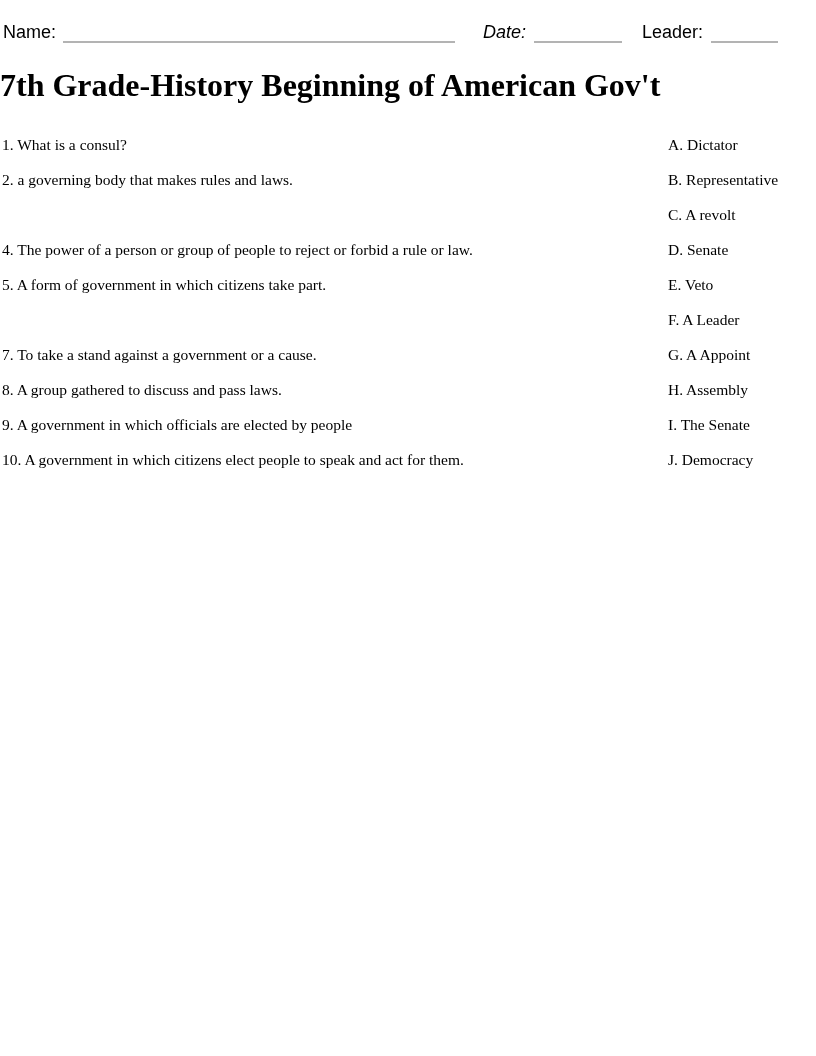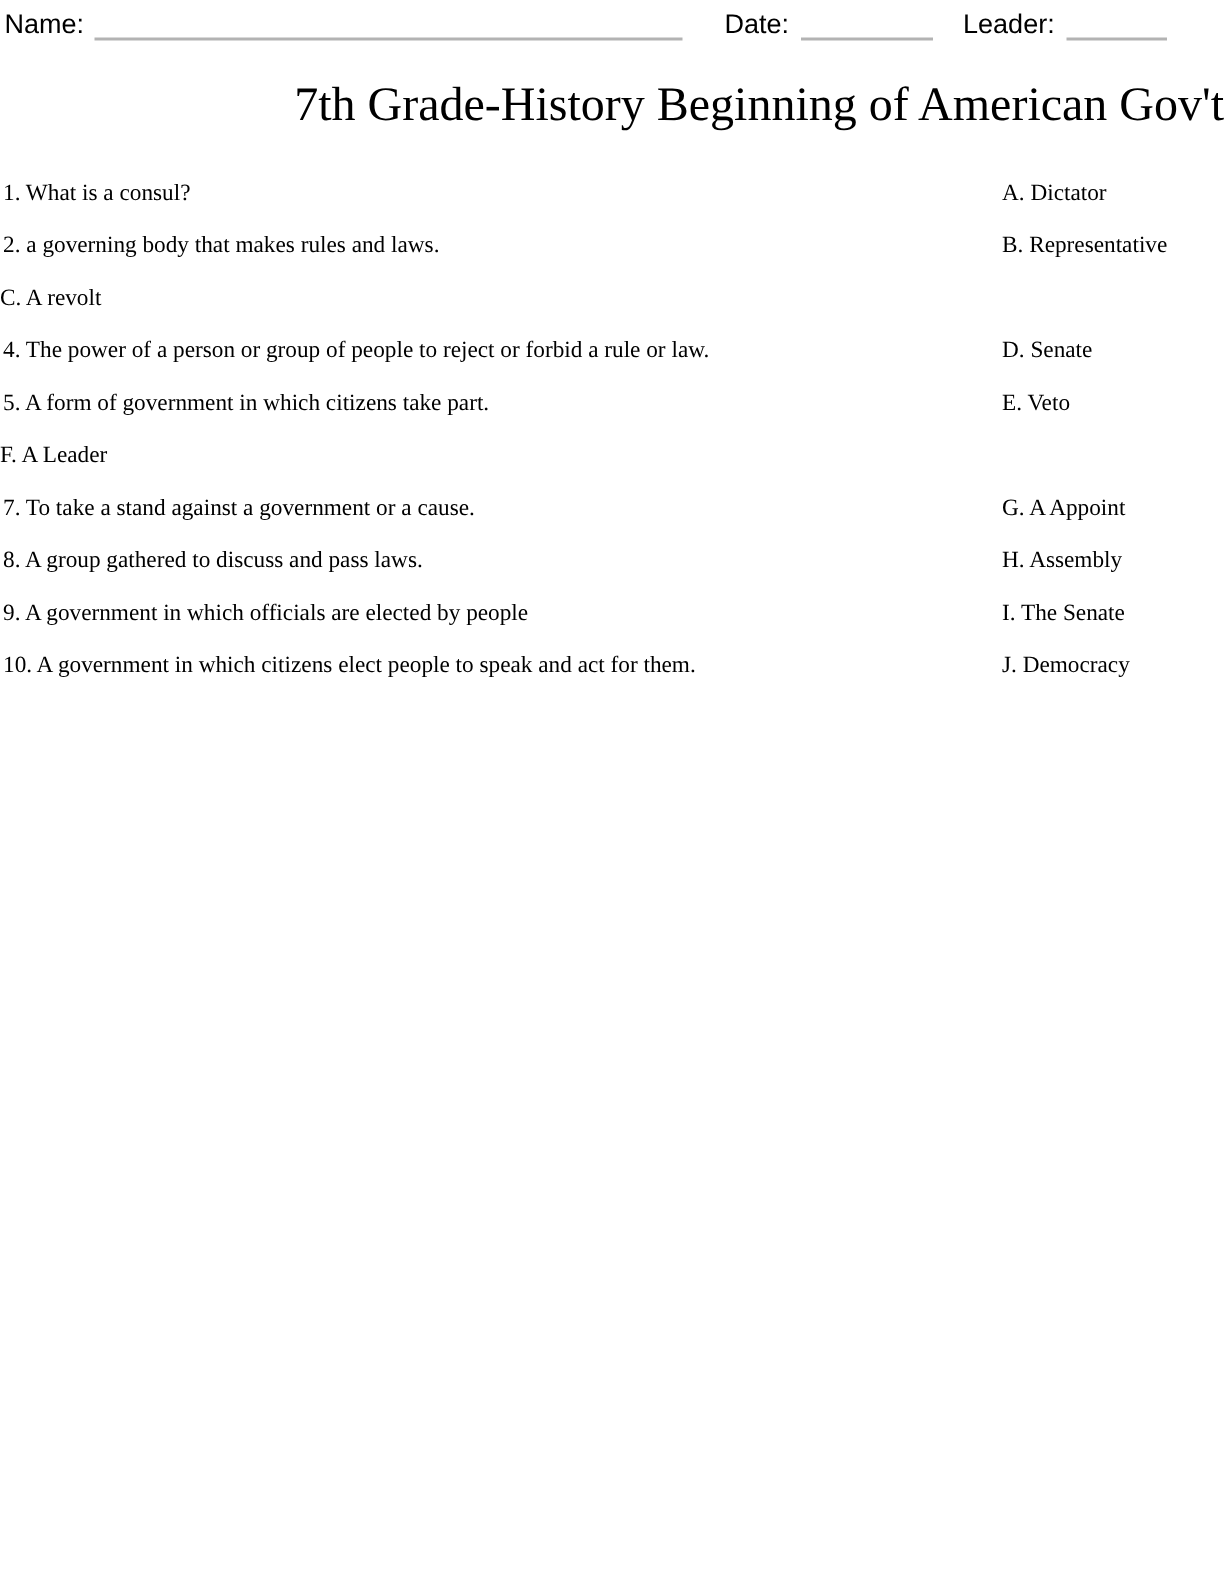--- a/index.html
+++ b/index.html
@@ -17,57 +17,59 @@
   
   .sheet-header {
     display: flex;
     align-items: flex-end;
     padding: 3px 11px 0 3px;
     font-family: "Liberation Sans", sans-serif;
     font-size: 18px;
     line-height: 22px;
     color: #000000;
     height: 24px;
+    margin-top: 16px;
   }
   .hdr-label { white-space: nowrap; }
   .blank-line {
     display: inline-block;
     height: 17px;
     border-bottom: 2px solid #b3b3b3;
     box-sizing: border-box;
   }
   .blank-name   { width: 392px; margin-left: 7px; }
-  .lbl-date     { margin-left: 28px; }
+  .lbl-date     { margin-left: 28px; font-style: italic; }
   .blank-date   { width: 88px;  margin-left: 8px; }
   .lbl-period   { margin-left: 20px; }
   .blank-period { width: 67px;  margin-left: 8px; }
 
   
   .sheet-title {
     margin-top: 21px;
-    text-align: right;
+    text-align: left;
     font-family: "Liberation Serif", serif;
     font-size: 32px;
     line-height: 42px;
-    font-weight: 400;
+    font-weight: 700;
     color: #000000;
   }
 
   
   .matching {
     margin-top: 29px;
     font-family: "Liberation Serif", serif;
     font-size: 15.5px;
     line-height: 19px;
     color: #000000;
   }
   .row {
     display: flex;
     height: 35px;
     align-items: flex-start;
+    justify-content: flex-end;
   }
   .q-cell {
     flex: 1 1 auto;
     padding-left: 2px;
     white-space: nowrap;
   }
   .a-cell {
     flex: 0 0 148px;
     width: 148px;
     white-space: nowrap;

